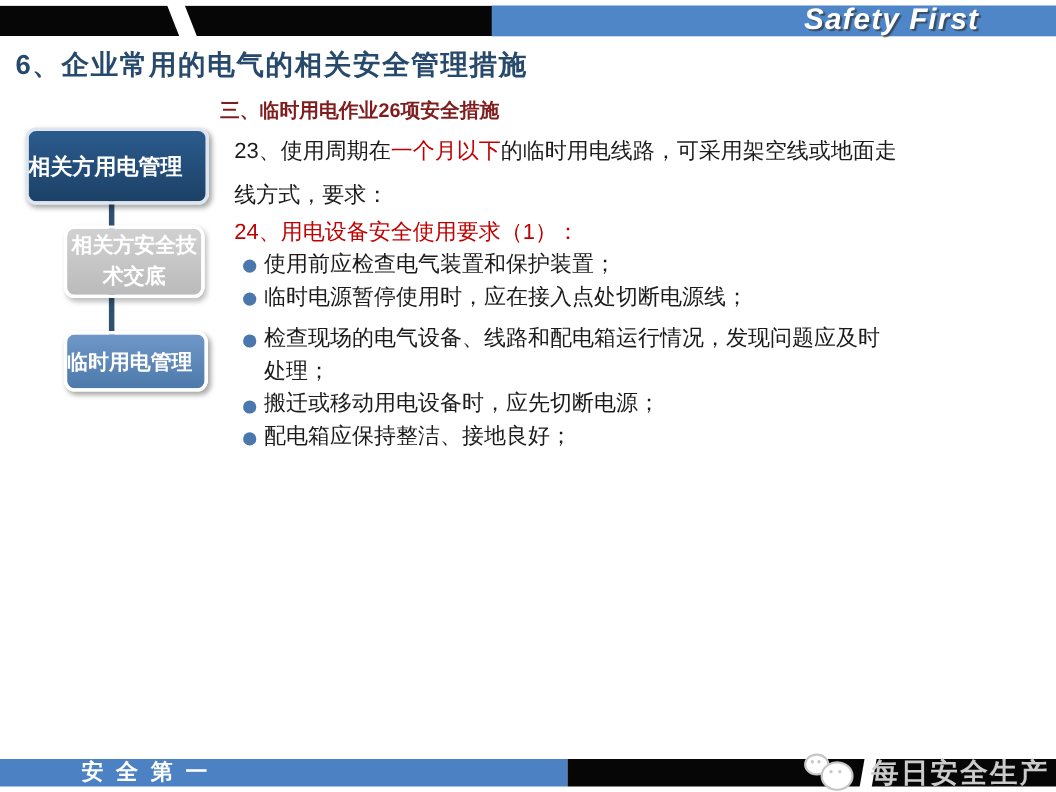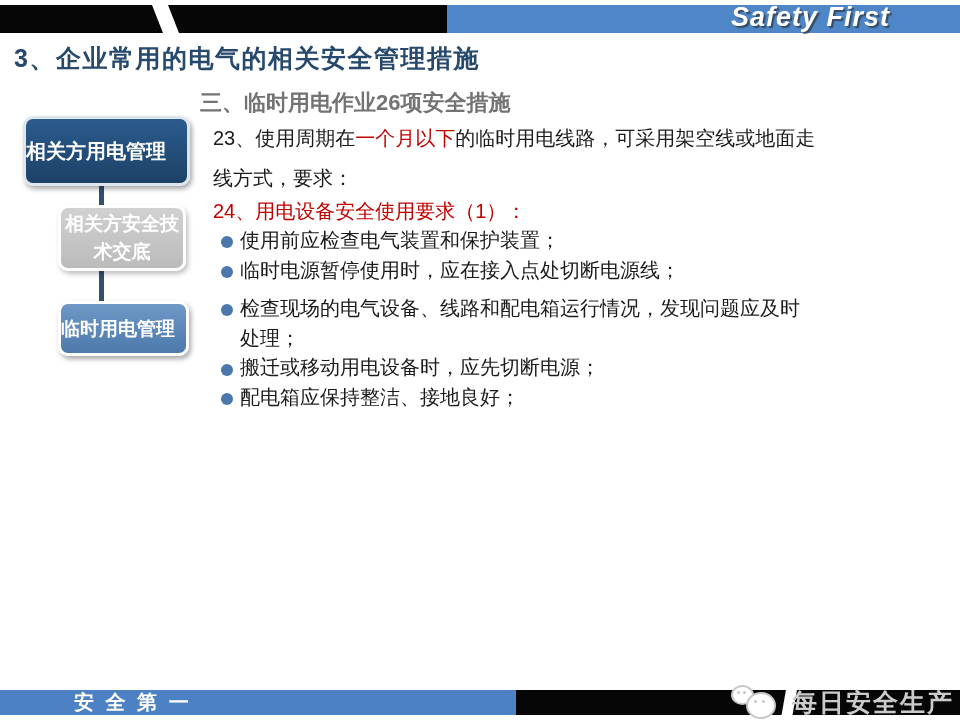--- a/index.html
+++ b/index.html
@@ -11,22 +11,22 @@
   .topbar-black1{position:absolute;top:5px;left:0;width:166px;height:28px;background:#060606;
     clip-path:polygon(0 0,152px 0,163px 100%,0 100%);}
   .topbar-black2{position:absolute;top:5px;left:0;width:448px;height:28px;background:#060606;
     clip-path:polygon(168px 0,100% 0,100% 100%,179px 100%);}
   .topbar-blue{position:absolute;top:5px;left:447px;width:513px;height:28px;background:#4e86c8;}
   .brand{position:absolute;right:70px;top:-3px;font-size:27px;font-weight:bold;font-style:italic;
     color:#ffffff;letter-spacing:1px;text-shadow:2px 2px 1px rgba(45,45,45,.65);white-space:nowrap;}
   
   .section-title{position:absolute;top:42px;left:14px;font-size:25px;font-weight:bold;
     color:#27496b;letter-spacing:1.5px;white-space:nowrap;}
-  .main-title{position:absolute;top:88px;left:200px;font-size:22px;font-weight:bold;
-    color:#737373;white-space:nowrap;}
+  .main-title{position:absolute;top:88px;left:200px;font-size:18px;font-weight:bold;
+    color:#7f1d1d;white-space:nowrap;}
   
   .connector-v{position:absolute;left:99px;top:183px;width:5px;height:150px;background:#2f516f;z-index:0;}
   .node{position:absolute;z-index:1;border-radius:10px;color:#fff;font-weight:bold;text-align:center;
     display:flex;align-items:center;justify-content:flex-start;
     box-shadow:2px 3px 5px rgba(0,0,0,.35);}
   .node-1{left:23px;top:116px;width:161px;height:64px;font-size:20px;
     border:3px solid #dde6ef;background:linear-gradient(180deg,#2b5b8e 0%,#1c4166 100%);}
   .node-2{left:58px;top:205px;width:122px;height:60px;font-size:19px;line-height:1.45;
     border:3px solid #ffffff;background:linear-gradient(180deg,#d1d1d1 0%,#bbbbbb 100%);
     box-shadow:2px 3px 5px rgba(0,0,0,.25);}
@@ -71,21 +71,21 @@
 </style>
 </head>
 <body>
 
 <div class="topbar-black1"></div>
 <div class="topbar-black2"></div>
 <div class="topbar-blue">
   <span class="brand">Safety First</span>
 </div>
 
-<div class="section-title">3、企业常用的电气的相关安全管理措施</div>
+<div class="section-title">6、企业常用的电气的相关安全管理措施</div>
 <div class="main-title">三、临时用电作业26项安全措施</div>
 
 <div class="connector-v"></div>
 <div class="node node-1">
   <span>相关方用电管理</span>
 </div>
 <div class="node node-2">
   <span>相关方安全技术交底</span>
 </div>
 <div class="node node-3">

